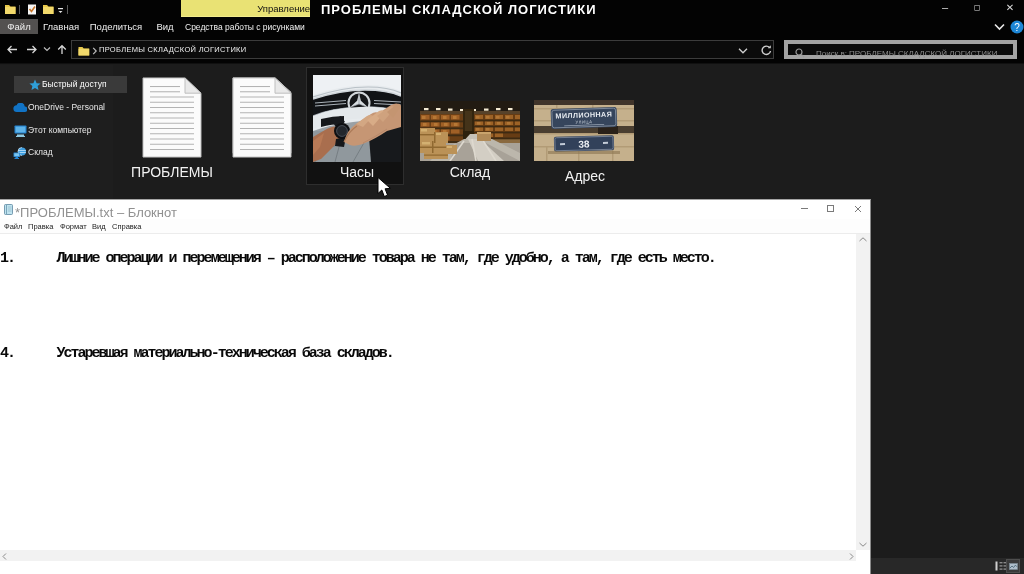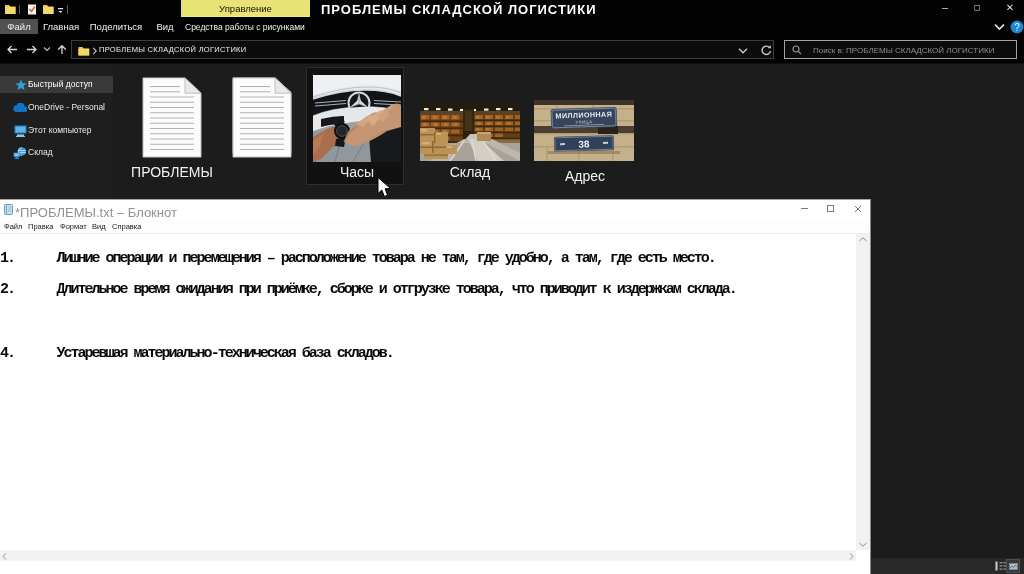--- a/index.html
+++ b/index.html
@@ -2,40 +2,40 @@
 <html><head>
 <meta charset="utf-8">
 <style>
 * { margin:0; padding:0; box-sizing:border-box; }
 html,body { -webkit-font-smoothing:antialiased; width:1024px; height:574px; overflow:hidden; background:#000; font-family:"Liberation Sans", sans-serif; }
 .abs { position:absolute; }
 #stage { position:relative; width:1024px; height:574px; background:#030303; will-change:transform; }
 
 
 #titlebar { position:absolute; left:0; top:0; width:1024px; height:18px; background:#030303; }
-#manage { position:absolute; left:181px; top:0; width:129px; height:17px; background:#e9e274; color:#111; font-size:9.5px; text-align:center; line-height:18px; }
+#manage { position:absolute; left:181px; top:0; width:129px; height:17px; background:#e9e274; color:#111; font-size:9.5px; text-align:right; line-height:18px; }
 #wintitle { position:absolute; left:321px; top:2px; color:#fff; font-size:13px; font-weight:bold; letter-spacing:1px; }
 .winbtn { position:absolute; top:0; width:30px; height:17px; color:#ddd; text-align:center; }
 
 #tabrow { position:absolute; left:0; top:18px; width:1024px; height:18px; background:#030303; color:#f0f0f0; font-size:9.5px; }
 .tab { position:absolute; top:1px; height:15px; line-height:16px; text-align:center; white-space:nowrap; }
 #tab-file { left:0; width:38px; background:#535150; }
 
 #addrrow { position:absolute; left:0; top:36px; width:1024px; height:27px; background:#030303; }
 #addrbox { position:absolute; left:71px; top:4px; width:703px; height:19px; background:#0b0b0b; border:1px solid #3c3c3c; }
 #addrtext { position:absolute; left:27px; top:4px; color:#eee; font-size:7.5px; letter-spacing:0.3px; }
-#searchbox { position:absolute; left:784px; top:4px; width:233px; height:19px; background:#0b0b0b; border:1px solid #a3a3a3; }
+#searchbox { position:absolute; left:784px; top:4px; width:233px; height:19px; background:#0b0b0b; border:4px solid #a3a3a3; }
 #searchtext { position:absolute; left:28px; top:4.5px; color:#8f8f8f; font-size:8px; }
 
 
 #content { position:absolute; left:0; top:63px; width:1024px; height:511px; background:#1c1c1c; border-top:1px solid #101010; }
 #sidebar { position:absolute; left:0; top:1px; width:113px; height:510px; background:#1e1e1e; }
 .sbrow { position:absolute; left:0; width:113px; height:17px; color:#e8e8e8; font-size:8.5px; line-height:17px; }
 .sbrow span { position:absolute; left:28px; top:0; }
-#sb1 { top:11px; background:#3a3a3a; color:#fff; }
+#sb1 { top:11px; background:#3a3a3a; color:#fff;margin-left:14px; }
 #sb2 { top:34px; }
 #sb3 { top:57px; }
 #sb4 { top:79px; }
 
 
 .label { position:absolute; color:#f2f2f2; font-size:14px; text-align:center; white-space:nowrap; }
 
 
 #notepad { position:absolute; left:0; top:199px; width:871px; height:375px; background:#fff; border-top:1px solid #a5a5a5; border-right:1px solid #8a8a8a; }
 #np-title { position:absolute; left:0; top:0; width:870px; height:19px; background:#fff; }
@@ -433,21 +433,20 @@
     </div>
     <div id="np-menu">
       <span style="left:4px">Файл</span>
         <span style="left:28px">Правка</span>
         <span style="left:60px">Формат</span>
         <span style="left:92px">Вид</span>
         <span style="left:112px">Справка</span>
     </div>
     <div id="np-text">
       <div class="npline" style="top:16px"><b>1.</b>Лишние операции и перемещения – расположение товара не там, где удобно, а там, где есть место.</div>
-      <div class="npline" style="top:47px"><b>2.</b>Длительное время ожидания при приёмке, сборке и отгрузке товара, что приводит к издержкам склада.</div>
       <div class="npline" style="top:111px"><b>4.</b>Устаревшая материально-техническая база складов.</div>
     </div>
     <div id="np-vsb">
       <svg class="abs" style="left:3px;top:3px" width="8" height="5" viewBox="0 0 8 5">
           <path d="M0.5,4 L4,0.8 L7.5,4" stroke="#8a8a8a" stroke-width="1" fill="none"></path>
         </svg>
       <svg class="abs" style="left:3px;top:308px" width="8" height="5" viewBox="0 0 8 5">
           <path d="M0.5,1 L4,4.2 L7.5,1" stroke="#8a8a8a" stroke-width="1" fill="none"></path>
         </svg>
     </div>

